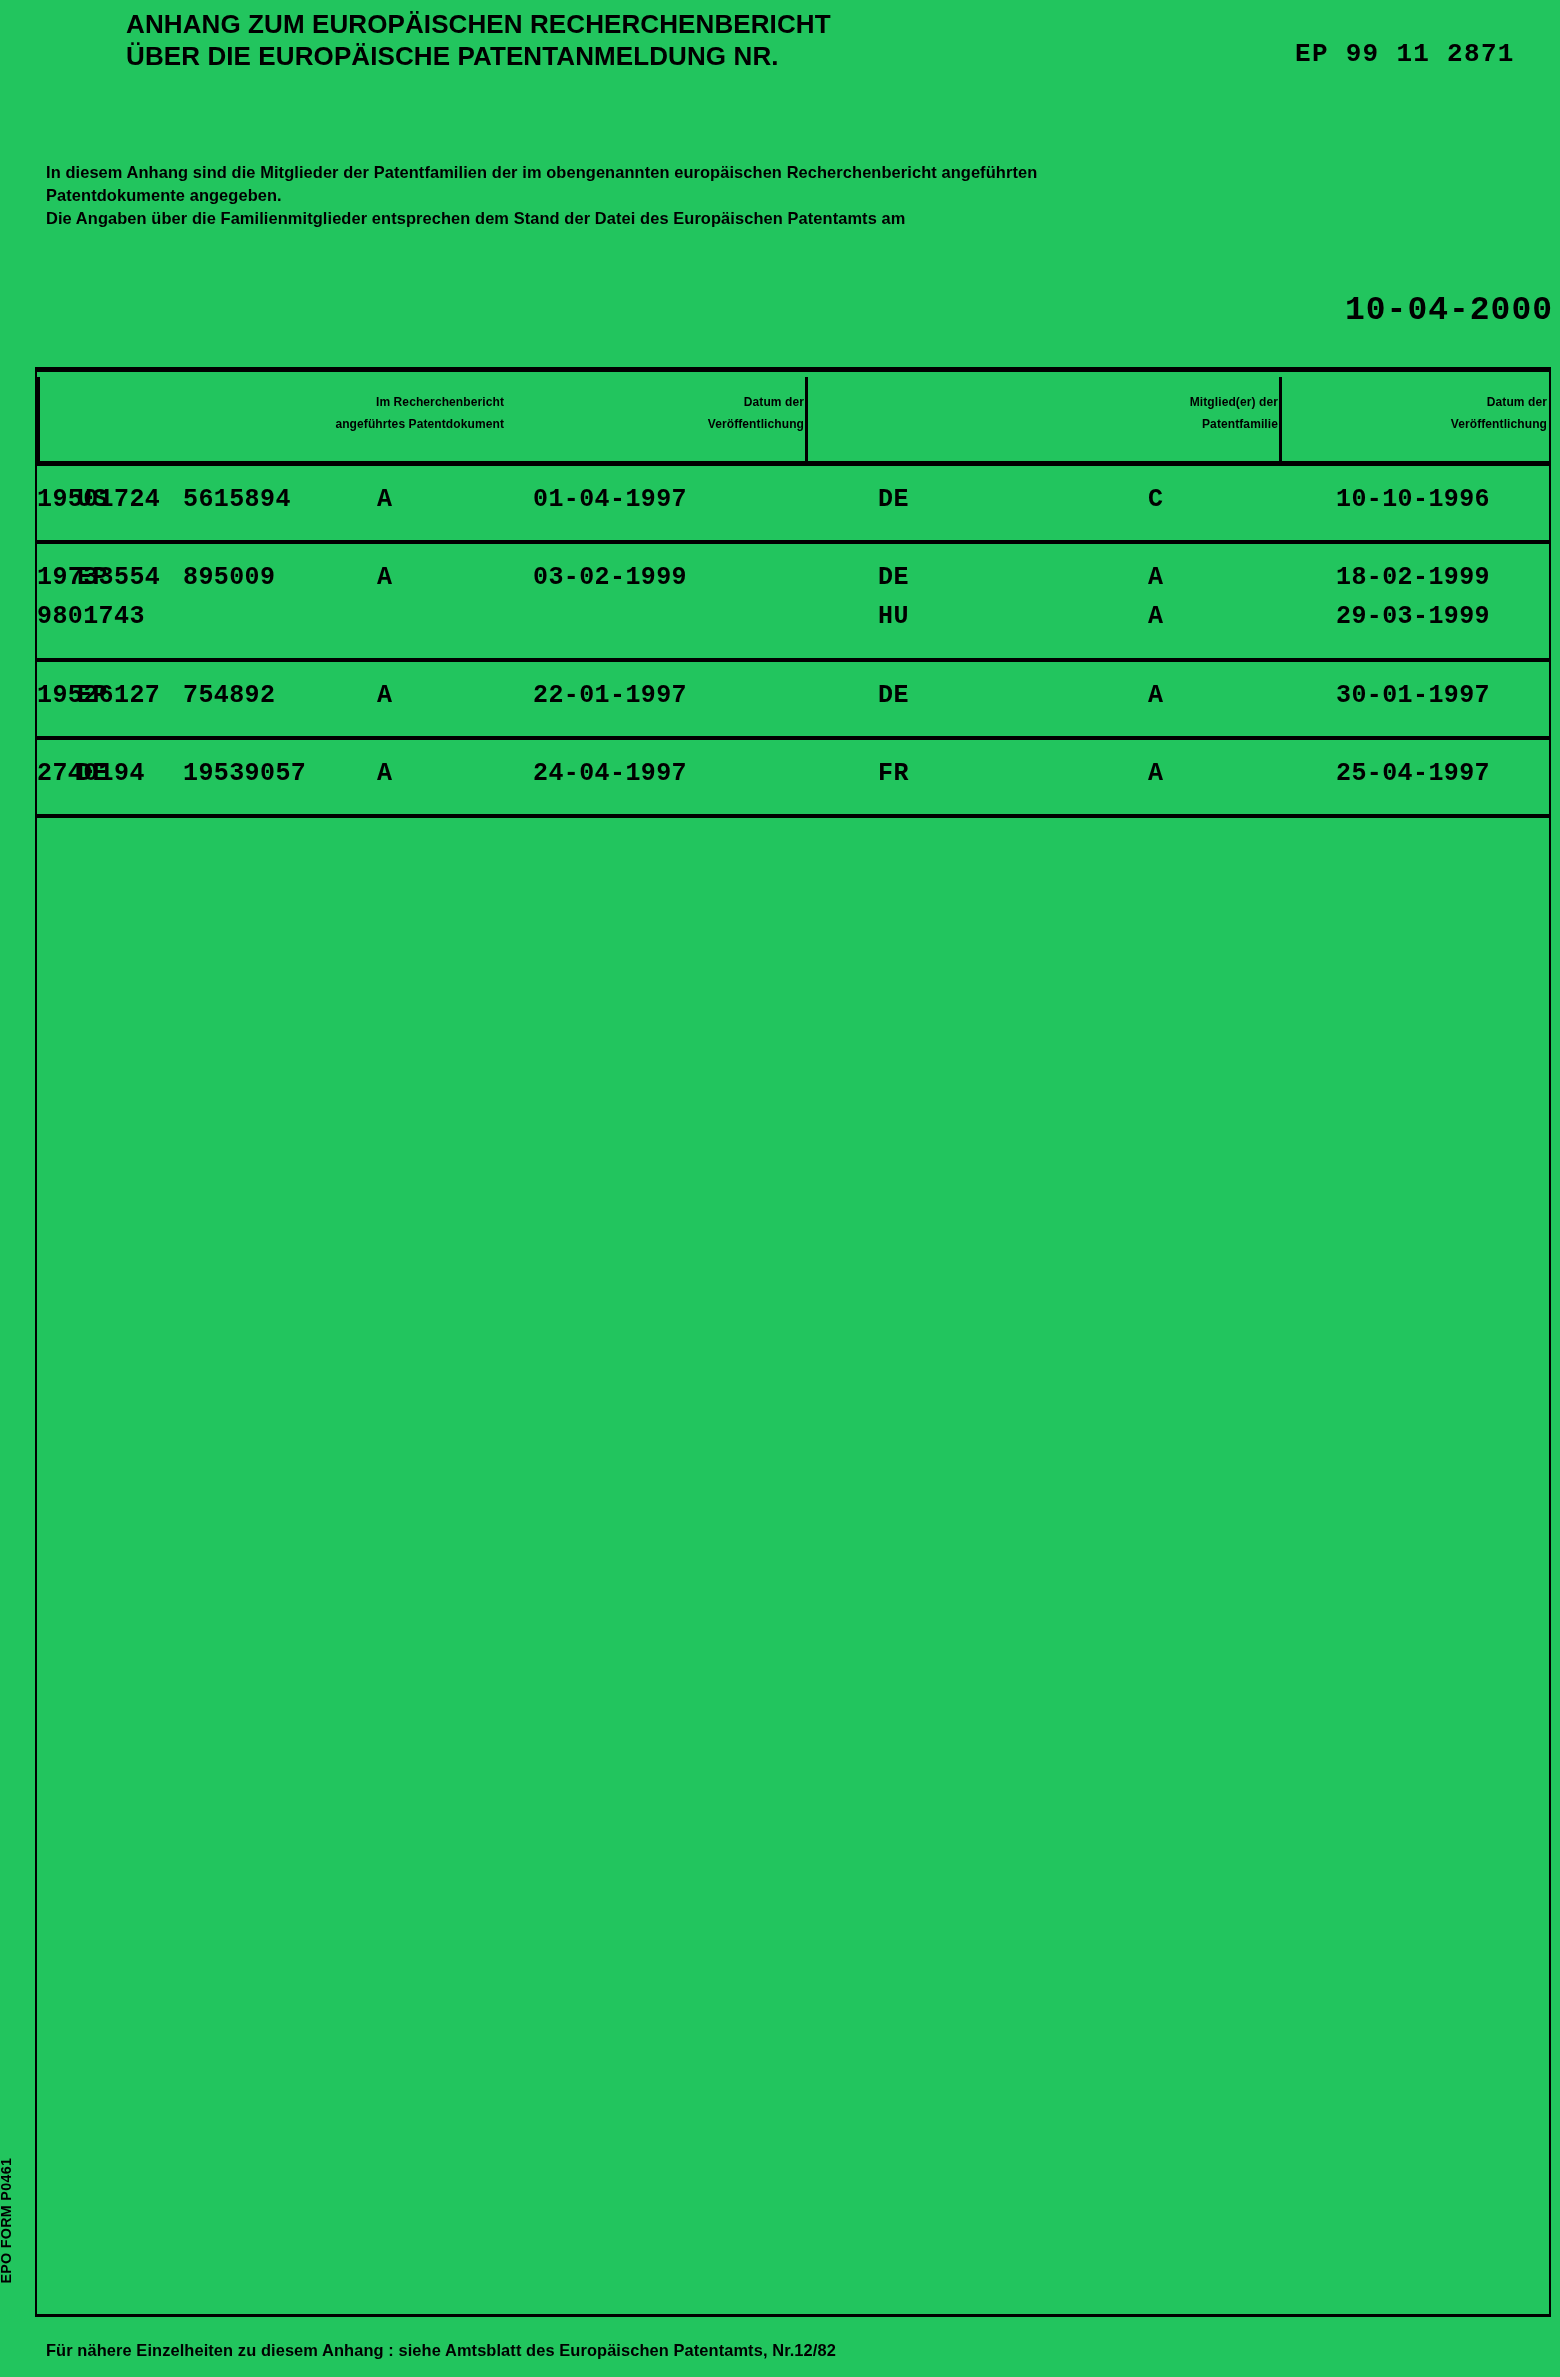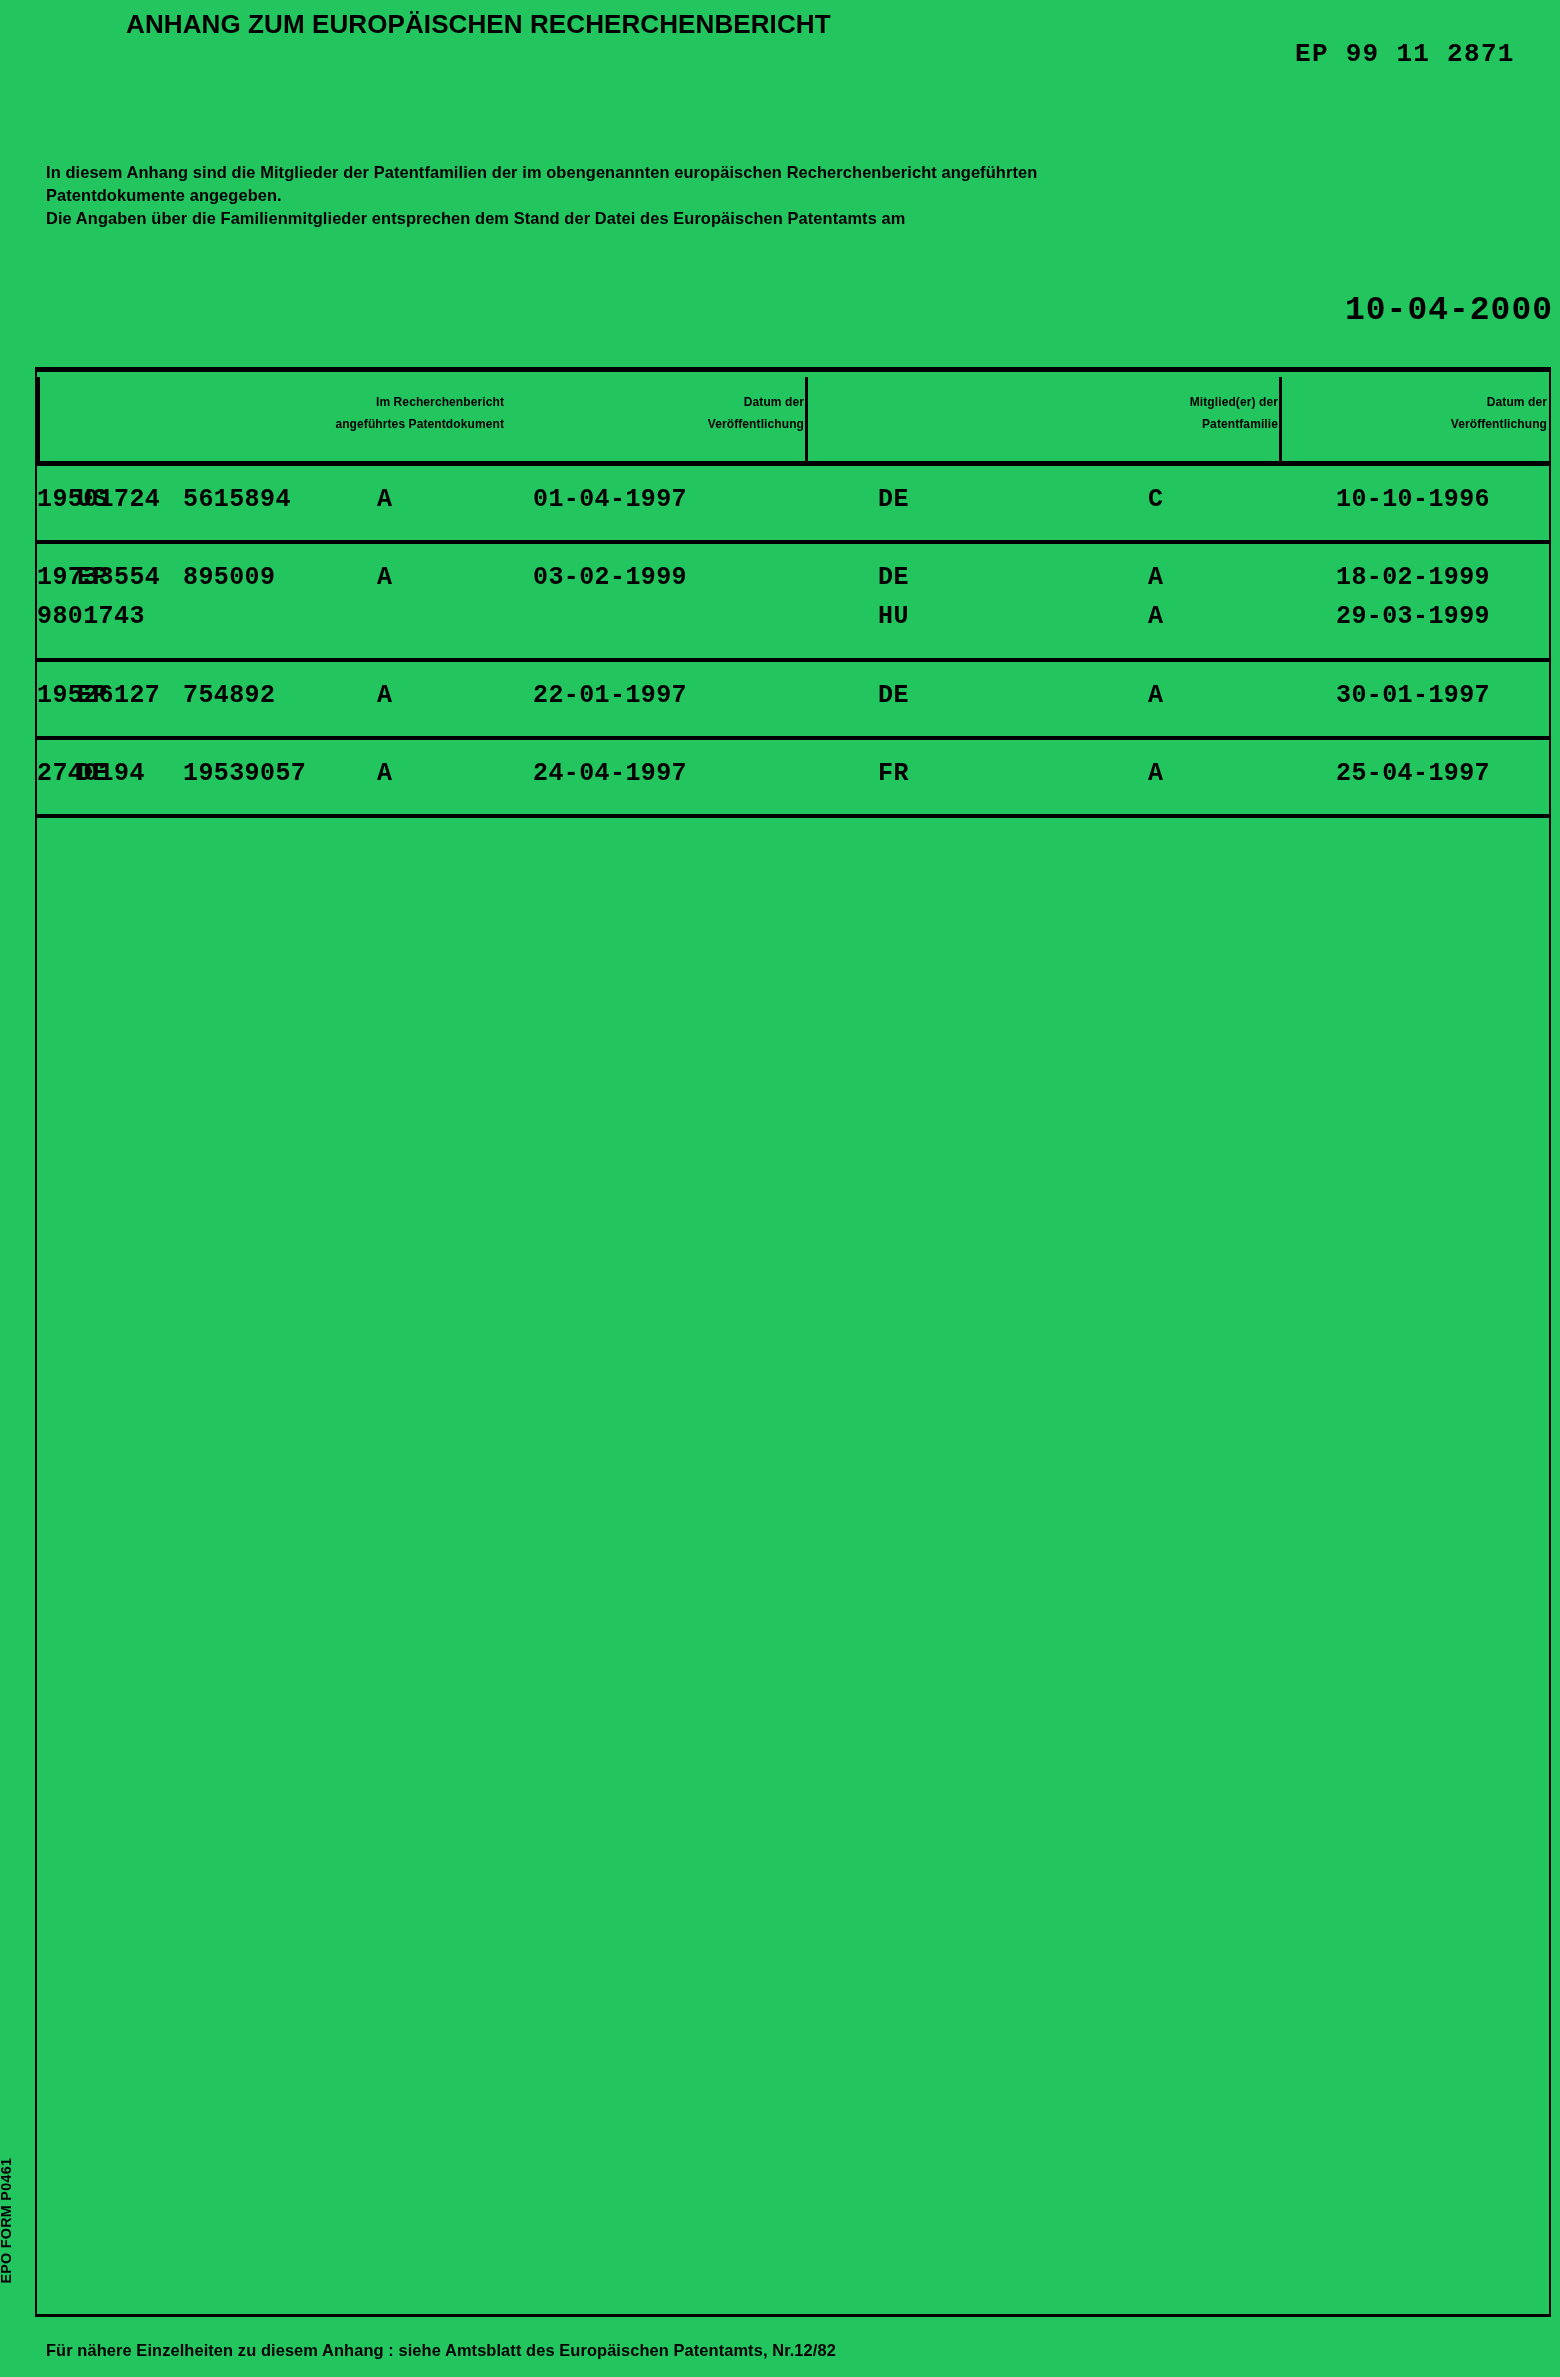--- a/index.html
+++ b/index.html
@@ -183,20 +183,21 @@
   }
 </style>
 </head>
 <body>
 
 <div class="page">
 
   <div class="header">
     <div class="title-block">
       <div class="title-line">ANHANG ZUM EUROPÄISCHEN RECHERCHENBERICHT</div>
+      <div class="title-line">ÜBER DIE EUROPÄISCHE PATENTANMELDUNG NR.</div>
     </div>
     <div class="app-number">EP 99 11 2871</div>
   </div>
 
   <div class="intro">
     <div class="intro-line">In diesem Anhang sind die Mitglieder der Patentfamilien der im obengenannten europäischen Recherchenbericht angeführten</div>
     <div class="intro-line">Patentdokumente angegeben.</div>
     <div class="intro-line">Die Angaben über die Familienmitglieder entsprechen dem Stand der Datei des Europäischen Patentamts am</div>
   </div>
   <div class="report-date">10-04-2000</div>

